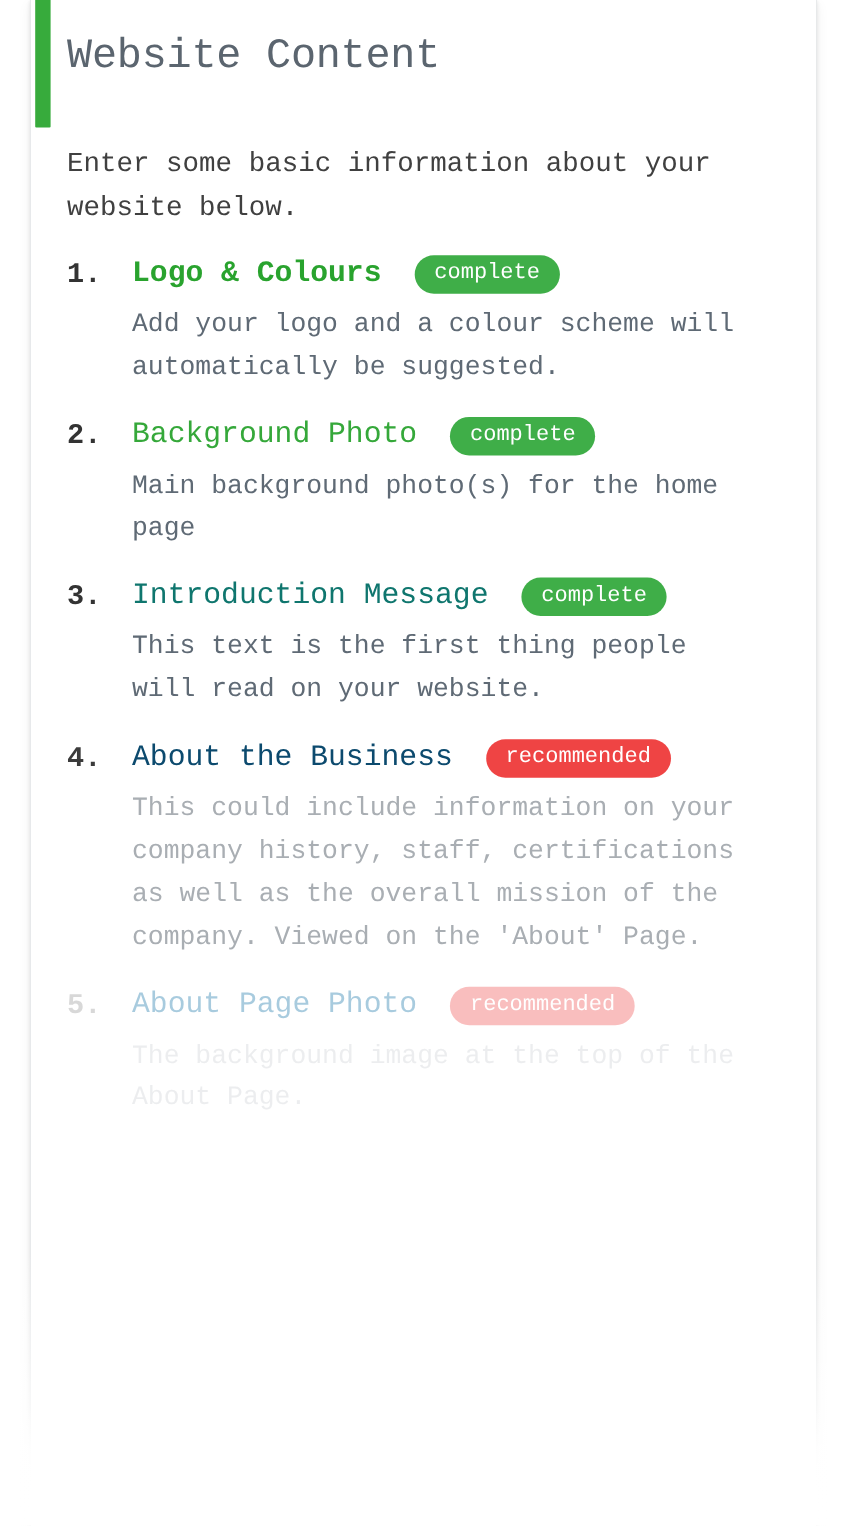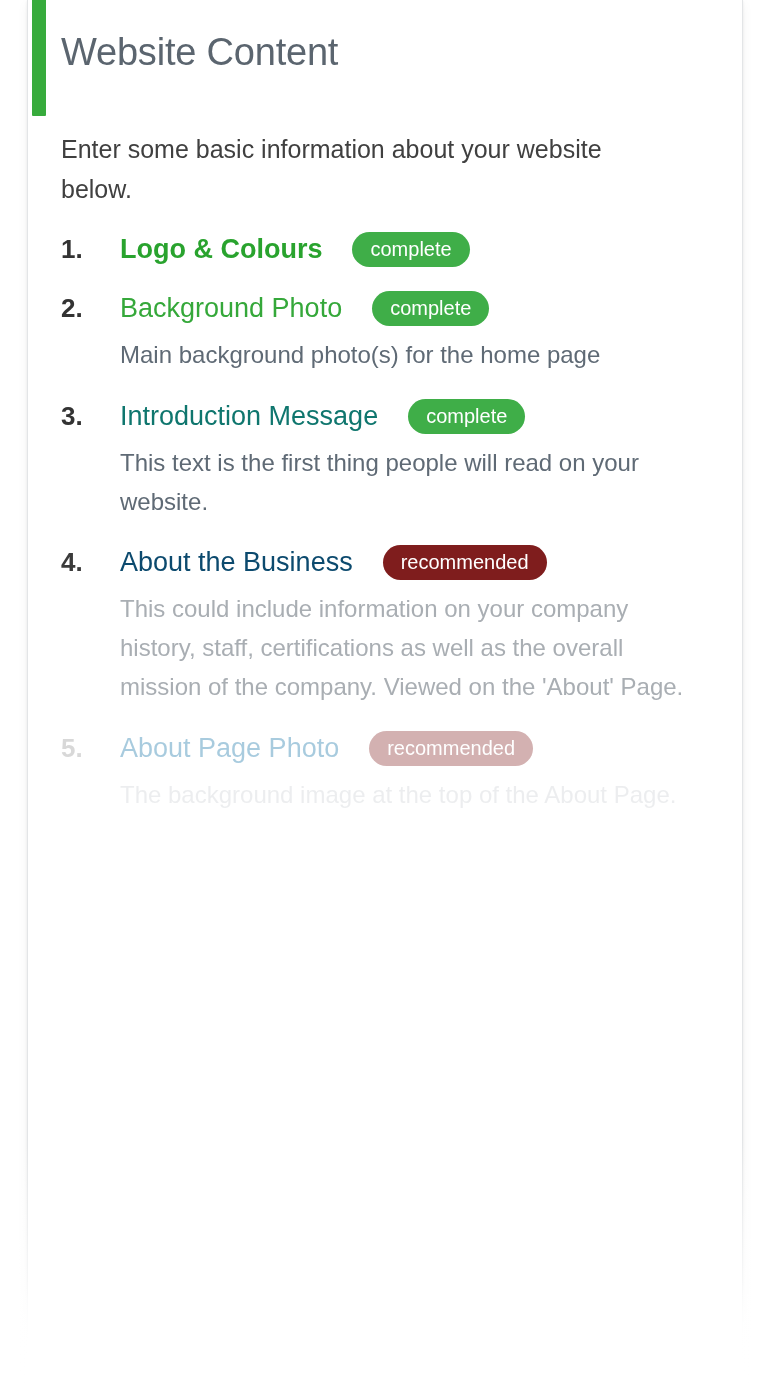--- a/index.html
+++ b/index.html
@@ -15,20 +15,21 @@
     -webkit-font-smoothing: antialiased;
   }
 
   
   .page {
     position: relative;
     width: 770px;
     height: 1387px;
     background: #ffffff;
     overflow: hidden;
+    font-family: Liberation Mono, monospace;
   }
 
   
   .card {
     position: absolute;
     left: 27px;
     top: 0px;
     width: 716px;
     min-height: 1400px;
     background: #ffffff;
@@ -111,21 +112,21 @@
     display: inline-block;
     margin-left: 30px;
     padding: 7px 18px 8px 18px;
     border-radius: 999px;
     background: #3fae48;
     color: #ffffff;
     font-size: 20px;
     line-height: 1;
     white-space: nowrap;
   }
-  .badge.orange { background: #7f1d1d; }
+  .badge.orange { background: #ef4444; }
 
   .step-desc {
     margin: 0;
     padding: 10px 30px 0 0;
     font-size: 24px;
     line-height: 1.62;
     color: #5f6a75;
   }
 
   
@@ -185,20 +186,21 @@
       <p class="intro">Enter some basic information about your website below.</p>
 
       <ol class="steps">
 
         <li class="step v1">
           <span class="step-num">1.</span>
           <div class="step-head">
             <a class="step-title">Logo &amp; Colours</a>
             <span class="badge">complete</span>
           </div>
+          <p class="step-desc">Add your logo and a colour scheme will automatically be suggested.</p>
         </li>
 
         <li class="step v2">
           <span class="step-num">2.</span>
           <div class="step-head">
             <a class="step-title">Background Photo</a>
             <span class="badge">complete</span>
           </div>
           <p class="step-desc">Main background photo(s) for the home page</p>
         </li>

